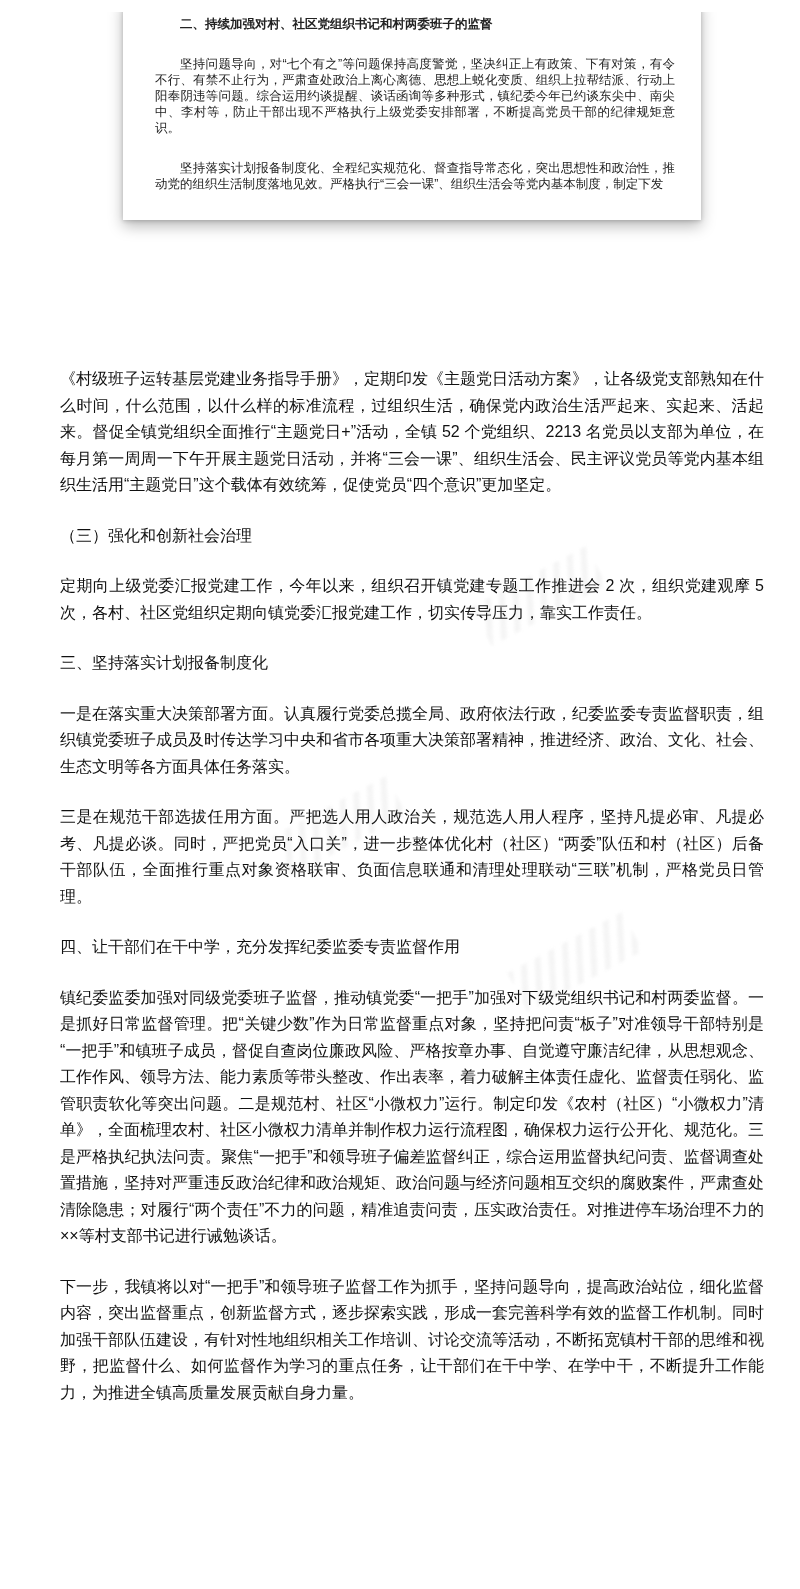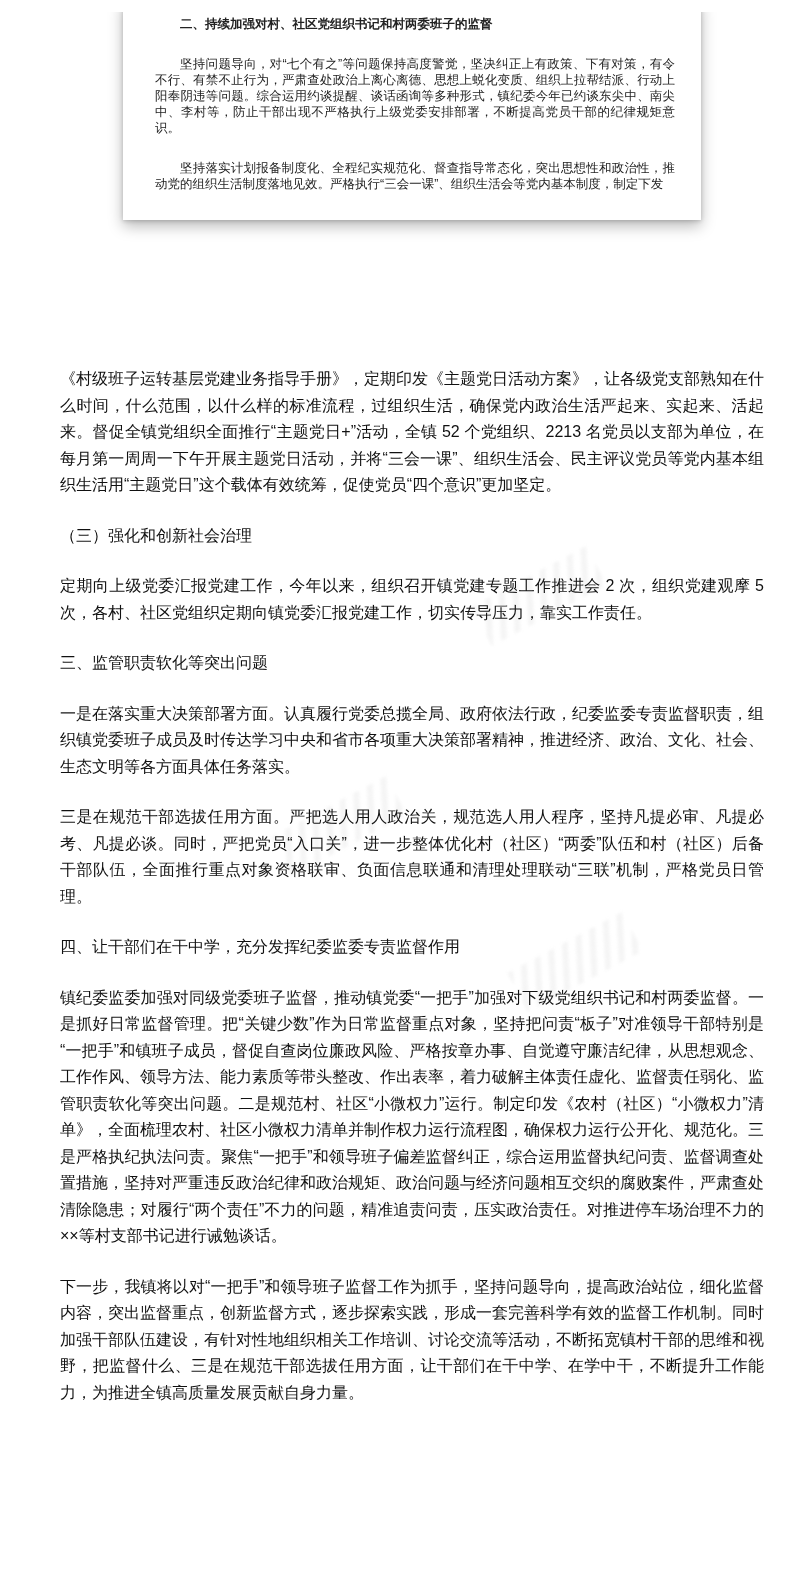--- a/index.html
+++ b/index.html
@@ -66,21 +66,21 @@
   </div>
 
   <div class="watermark wm1"></div>
   <div class="watermark wm2"></div>
   <div class="watermark wm3"></div>
 
   <div class="doc-body">
     <p>《村级班子运转基层党建业务指导手册》，定期印发《主题党日活动方案》，让各级党支部熟知在什么时间，什么范围，以什么样的标准流程，过组织生活，确保党内政治生活严起来、实起来、活起来。督促全镇党组织全面推行“主题党日+”活动，全镇 52 个党组织、2213 名党员以支部为单位，在每月第一周周一下午开展主题党日活动，并将“三会一课”、组织生活会、民主评议党员等党内基本组织生活用“主题党日”这个载体有效统筹，促使党员“四个意识”更加坚定。</p>
     <p>（三）强化和创新社会治理</p>
     <p>定期向上级党委汇报党建工作，今年以来，组织召开镇党建专题工作推进会 2 次，组织党建观摩 5 次，各村、社区党组织定期向镇党委汇报党建工作，切实传导压力，靠实工作责任。</p>
-    <p>三、监管职责软化等突出问题</p>
+    <p>三、坚持落实计划报备制度化</p>
     <p>一是在落实重大决策部署方面。认真履行党委总揽全局、政府依法行政，纪委监委专责监督职责，组织镇党委班子成员及时传达学习中央和省市各项重大决策部署精神，推进经济、政治、文化、社会、生态文明等各方面具体任务落实。</p>
     <p>三是在规范干部选拔任用方面。严把选人用人政治关，规范选人用人程序，坚持凡提必审、凡提必考、凡提必谈。同时，严把党员“入口关”，进一步整体优化村（社区）“两委”队伍和村（社区）后备干部队伍，全面推行重点对象资格联审、负面信息联通和清理处理联动“三联”机制，严格党员日管理。</p>
     <p>四、让干部们在干中学，充分发挥纪委监委专责监督作用</p>
     <p>镇纪委监委加强对同级党委班子监督，推动镇党委“一把手”加强对下级党组织书记和村两委监督。一是抓好日常监督管理。把“关键少数”作为日常监督重点对象，坚持把问责“板子”对准领导干部特别是“一把手”和镇班子成员，督促自查岗位廉政风险、严格按章办事、自觉遵守廉洁纪律，从思想观念、工作作风、领导方法、能力素质等带头整改、作出表率，着力破解主体责任虚化、监督责任弱化、监管职责软化等突出问题。二是规范村、社区“小微权力”运行。制定印发《农村（社区）“小微权力”清单》，全面梳理农村、社区小微权力清单并制作权力运行流程图，确保权力运行公开化、规范化。三是严格执纪执法问责。聚焦“一把手”和领导班子偏差监督纠正，综合运用监督执纪问责、监督调查处置措施，坚持对严重违反政治纪律和政治规矩、政治问题与经济问题相互交织的腐败案件，严肃查处清除隐患；对履行“两个责任”不力的问题，精准追责问责，压实政治责任。对推进停车场治理不力的××等村支部书记进行诫勉谈话。</p>
-    <p>下一步，我镇将以对“一把手”和领导班子监督工作为抓手，坚持问题导向，提高政治站位，细化监督内容，突出监督重点，创新监督方式，逐步探索实践，形成一套完善科学有效的监督工作机制。同时加强干部队伍建设，有针对性地组织相关工作培训、讨论交流等活动，不断拓宽镇村干部的思维和视野，把监督什么、三是在规范干部选拔任用方面，让干部们在干中学、在学中干，不断提升工作能力，为推进全镇高质量发展贡献自身力量。</p>
+    <p>下一步，我镇将以对“一把手”和领导班子监督工作为抓手，坚持问题导向，提高政治站位，细化监督内容，突出监督重点，创新监督方式，逐步探索实践，形成一套完善科学有效的监督工作机制。同时加强干部队伍建设，有针对性地组织相关工作培训、讨论交流等活动，不断拓宽镇村干部的思维和视野，把监督什么、如何监督作为学习的重点任务，让干部们在干中学、在学中干，不断提升工作能力，为推进全镇高质量发展贡献自身力量。</p>
   </div>
 
 </div>
 
 </body></html>

